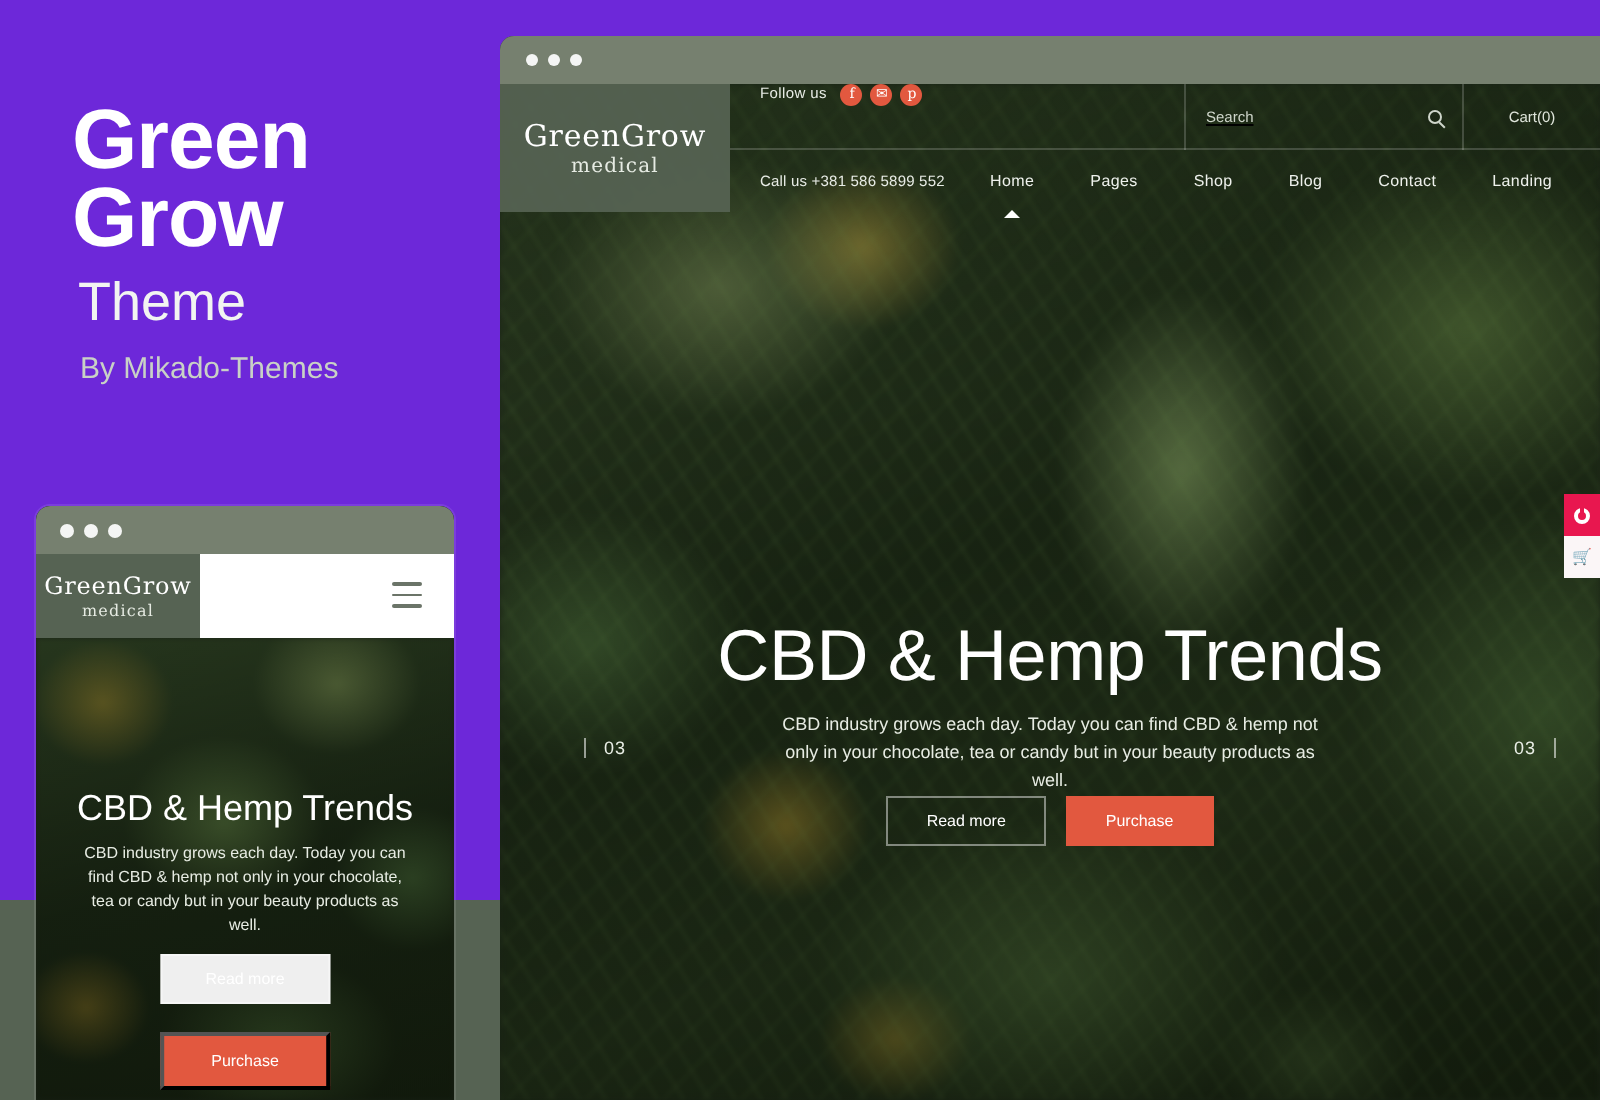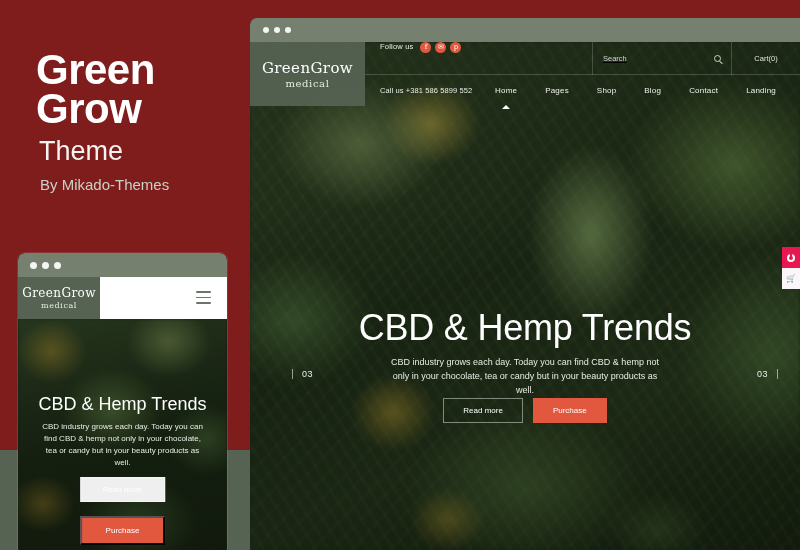--- a/index.html
+++ b/index.html
@@ -2,21 +2,21 @@
 <html><head>
 <meta charset="utf-8">
 <style>
   * { margin:0; padding:0; box-sizing:border-box; }
   html, body {
     width:800px; height:550px; overflow:hidden;
     background:#566353;
     font-family:"Liberation Sans", sans-serif;
     -webkit-font-smoothing:antialiased;
   }
-  .stage { position:relative; width:800px; height:450px; background:#7f1d1d; }
+  .stage { position:relative; width:800px; height:450px; background:#6d28d9; }
 
   
   .promo { position:absolute; left:0; top:0; width:250px; height:550px; }
   .promo-title {
     position:absolute; left:36px; top:50px; width:210px;
     color:#ffffff; font-size:42px; line-height:39px; font-weight:700;
     letter-spacing:-0.5px;
   }
   .promo-sub {
     position:absolute; left:39px; top:136px;

